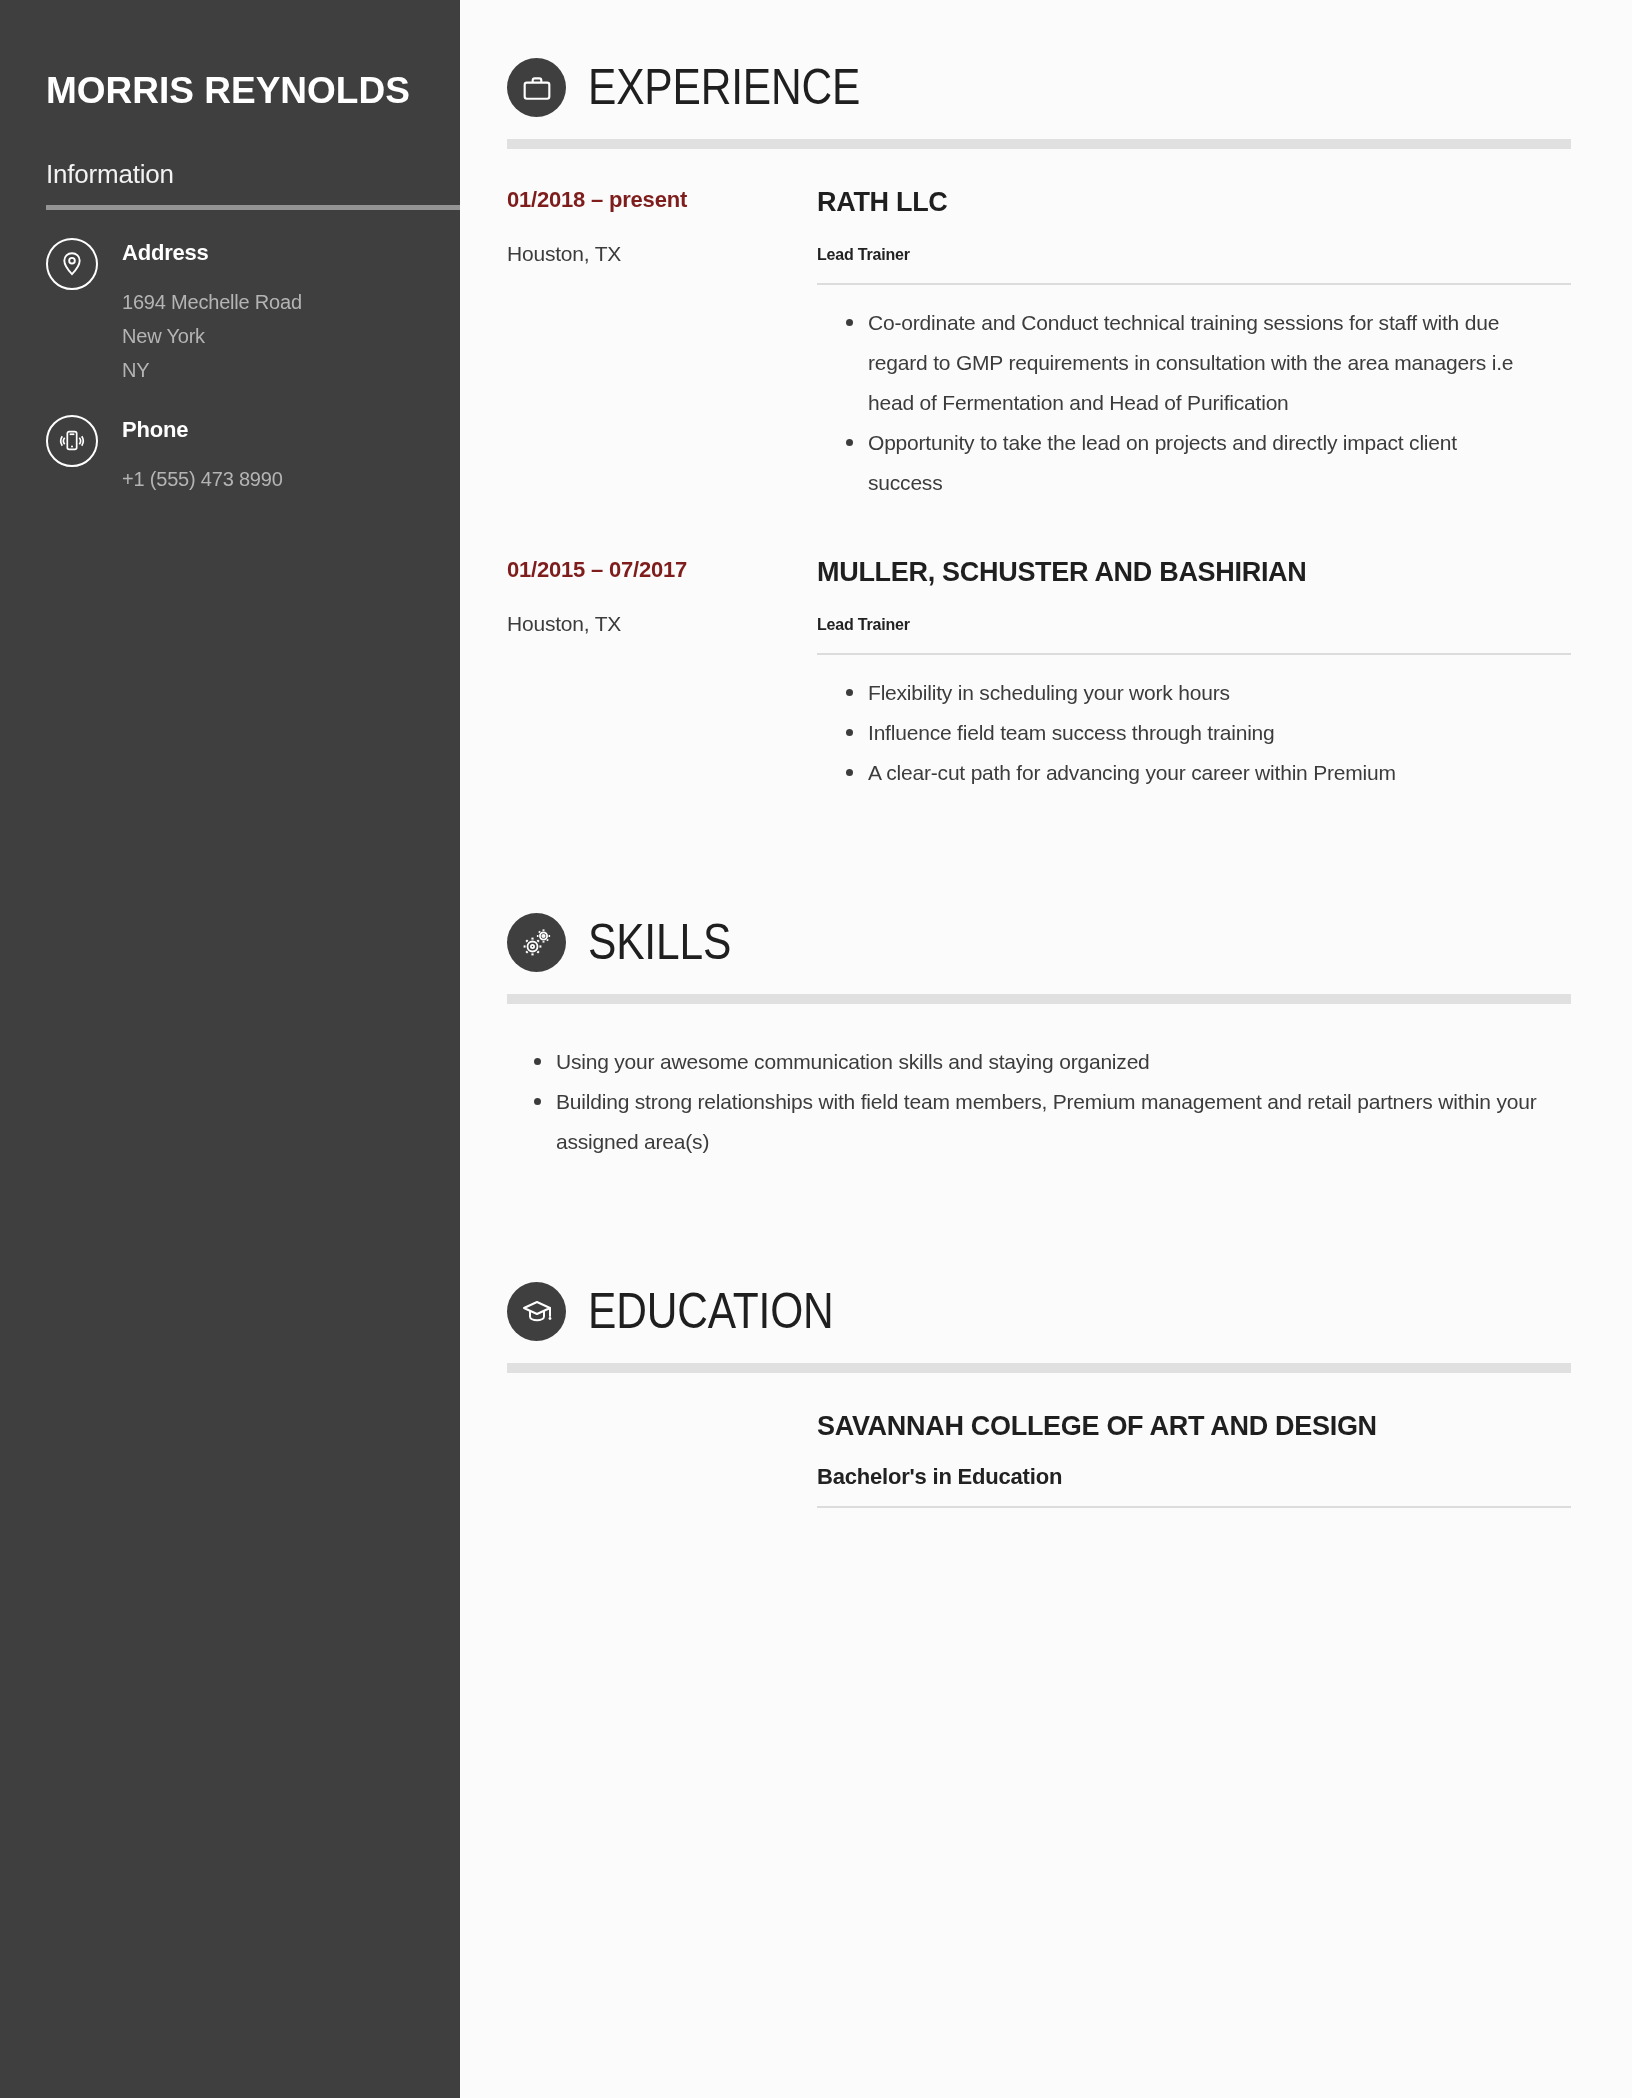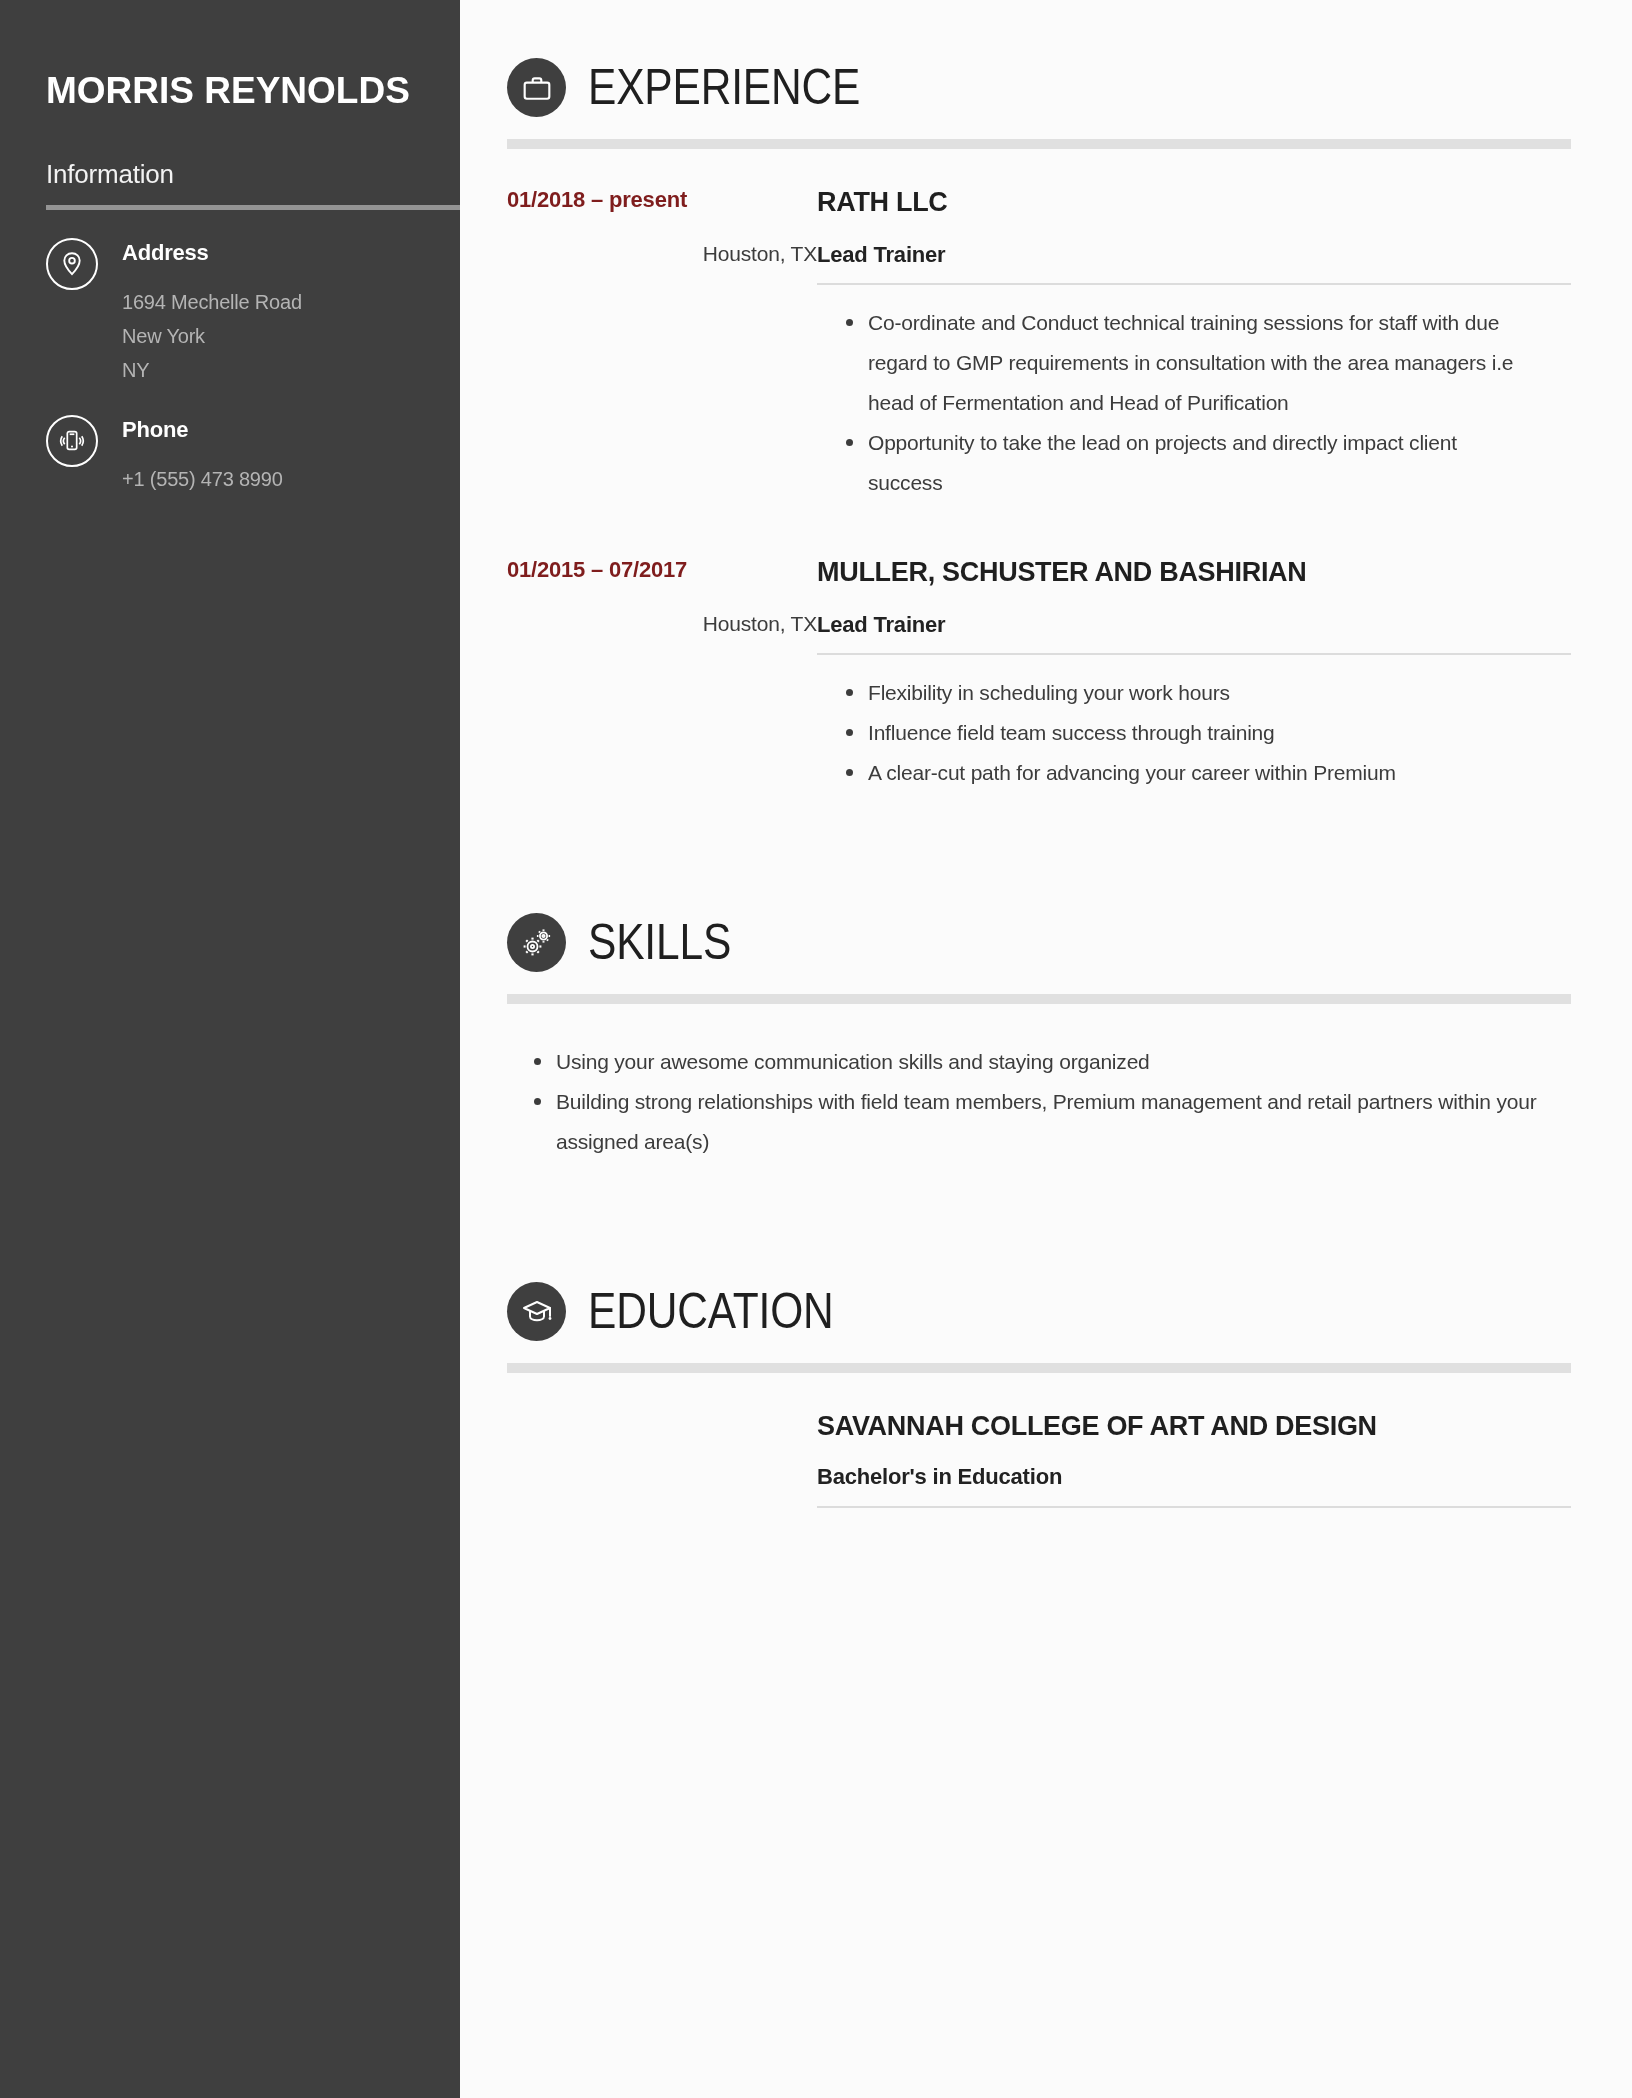--- a/index.html
+++ b/index.html
@@ -56,23 +56,23 @@
     display: inline-block; transform: scaleX(0.85); transform-origin: left center;
     white-space: nowrap; line-height: 59px;
   }
   .section-bar { margin-top: 22px; height: 10px; background: #e0e0e0; }
 
   .entry { display: flex; margin-top: 37px; }
   .entry + .entry { margin-top: 53px; }
   .entry-left { flex: 0 0 310px; }
   .entry-right { flex: 1 1 auto; min-width: 0; }
   .entry-dates { font-size: 22px; font-weight: bold; color: #7f1d1d; line-height: 28px; }
-  .entry-location { margin-top: 27px; font-size: 21px; color: #3c3c3c; line-height: 26px; text-align: right; }
+  .entry-location { margin-top: 27px; font-size: 21px; color: #3c3c3c; line-height: 26px; }
   .entry-company { font-size: 27px; font-weight: 600; color: #1f1f1f; line-height: 32px; letter-spacing: -0.3px; }
-  .entry-role { margin-top: 23px; font-size: 22px; font-weight: bold; color: #222222; line-height: 27px; }
+  .entry-role { margin-top: 23px; font-size: 16px; font-weight: bold; color: #222222; line-height: 27px; }
   .entry-divider { margin-top: 15px; height: 2px; background: #dcdcdc; }
 
   ul.bullets { margin: 18px 0 0 0; padding: 0 0 0 51px; list-style: none; }
   ul.bullets li {
     position: relative; font-size: 21px; line-height: 40px; color: #3c3c3c;
   }
   ul.bullets li::before {
     content: ""; position: absolute; left: -22px; top: 16px;
     width: 7px; height: 7px; border-radius: 50%; background: #3c3c3c;
   }

